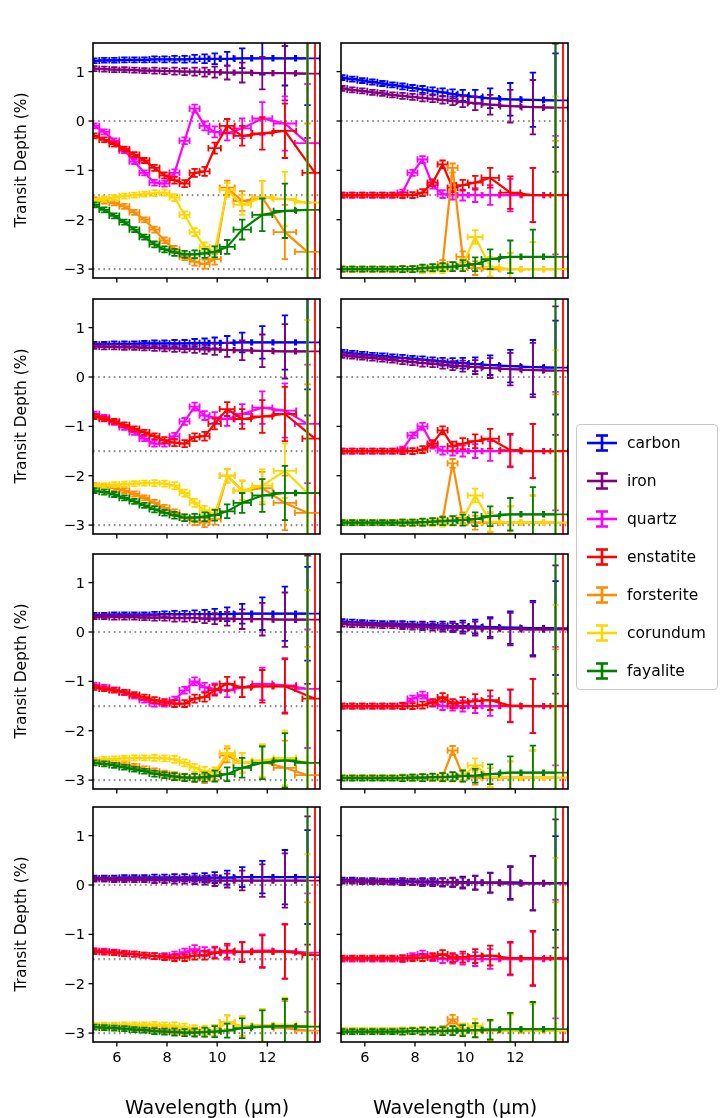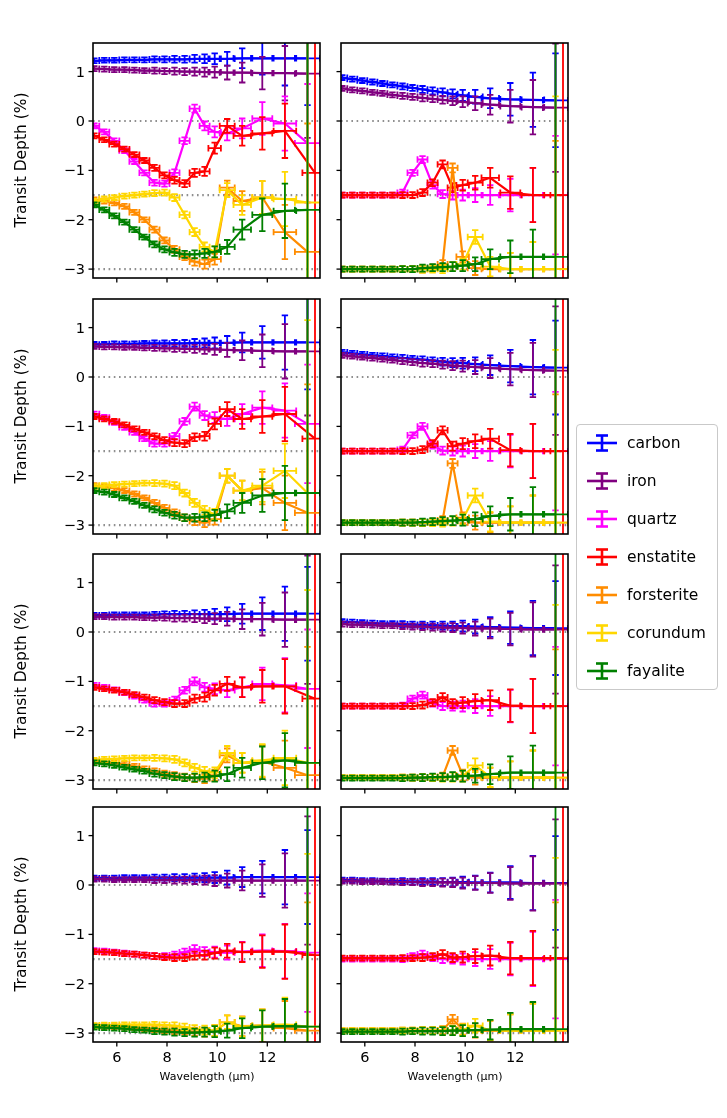--- a/index.html
+++ b/index.html
@@ -3,21 +3,21 @@
 <meta charset="utf-8">
 <style>
   html,body{margin:0;padding:0;background:#fff;}
   body{font-family:"DejaVu Sans","Liberation Sans",sans-serif;color:#000;}
   .figure{position:relative;width:727px;height:1118px;background:#fff;overflow:hidden;}
   .panel{position:absolute;width:283px;height:273px;}
   .panel svg{display:block;}
   .tick{font-family:"DejaVu Sans","Liberation Sans",sans-serif;font-size:14.5px;fill:#000;}
   .ylab{position:absolute;left:21px;transform:translate(-50%,-50%) rotate(-90deg);
         white-space:nowrap;font-size:15.5px;}
-  .xlab{position:absolute;top:1070px;transform:translateX(-50%);font-size:11px;white-space:nowrap;}
+  .xlab{position:absolute;top:1096px;transform:translateX(-50%);font-size:19px;white-space:nowrap;}
   .legend{position:absolute;left:576px;top:424px;background:#fff;border:1px solid #c9c9c9;
           border-radius:4px;padding:7px 11px 7px 8px;display:flex;flex-direction:column;gap:16px;}
   .legend-item{display:flex;align-items:center;gap:8px;height:22px;}
   .lgtxt{font-size:15.5px;line-height:22px;}
 </style>
 </head>
 <body>
 
 <div class="figure">
   <div class="panel" style="left:47px;top:35px">

